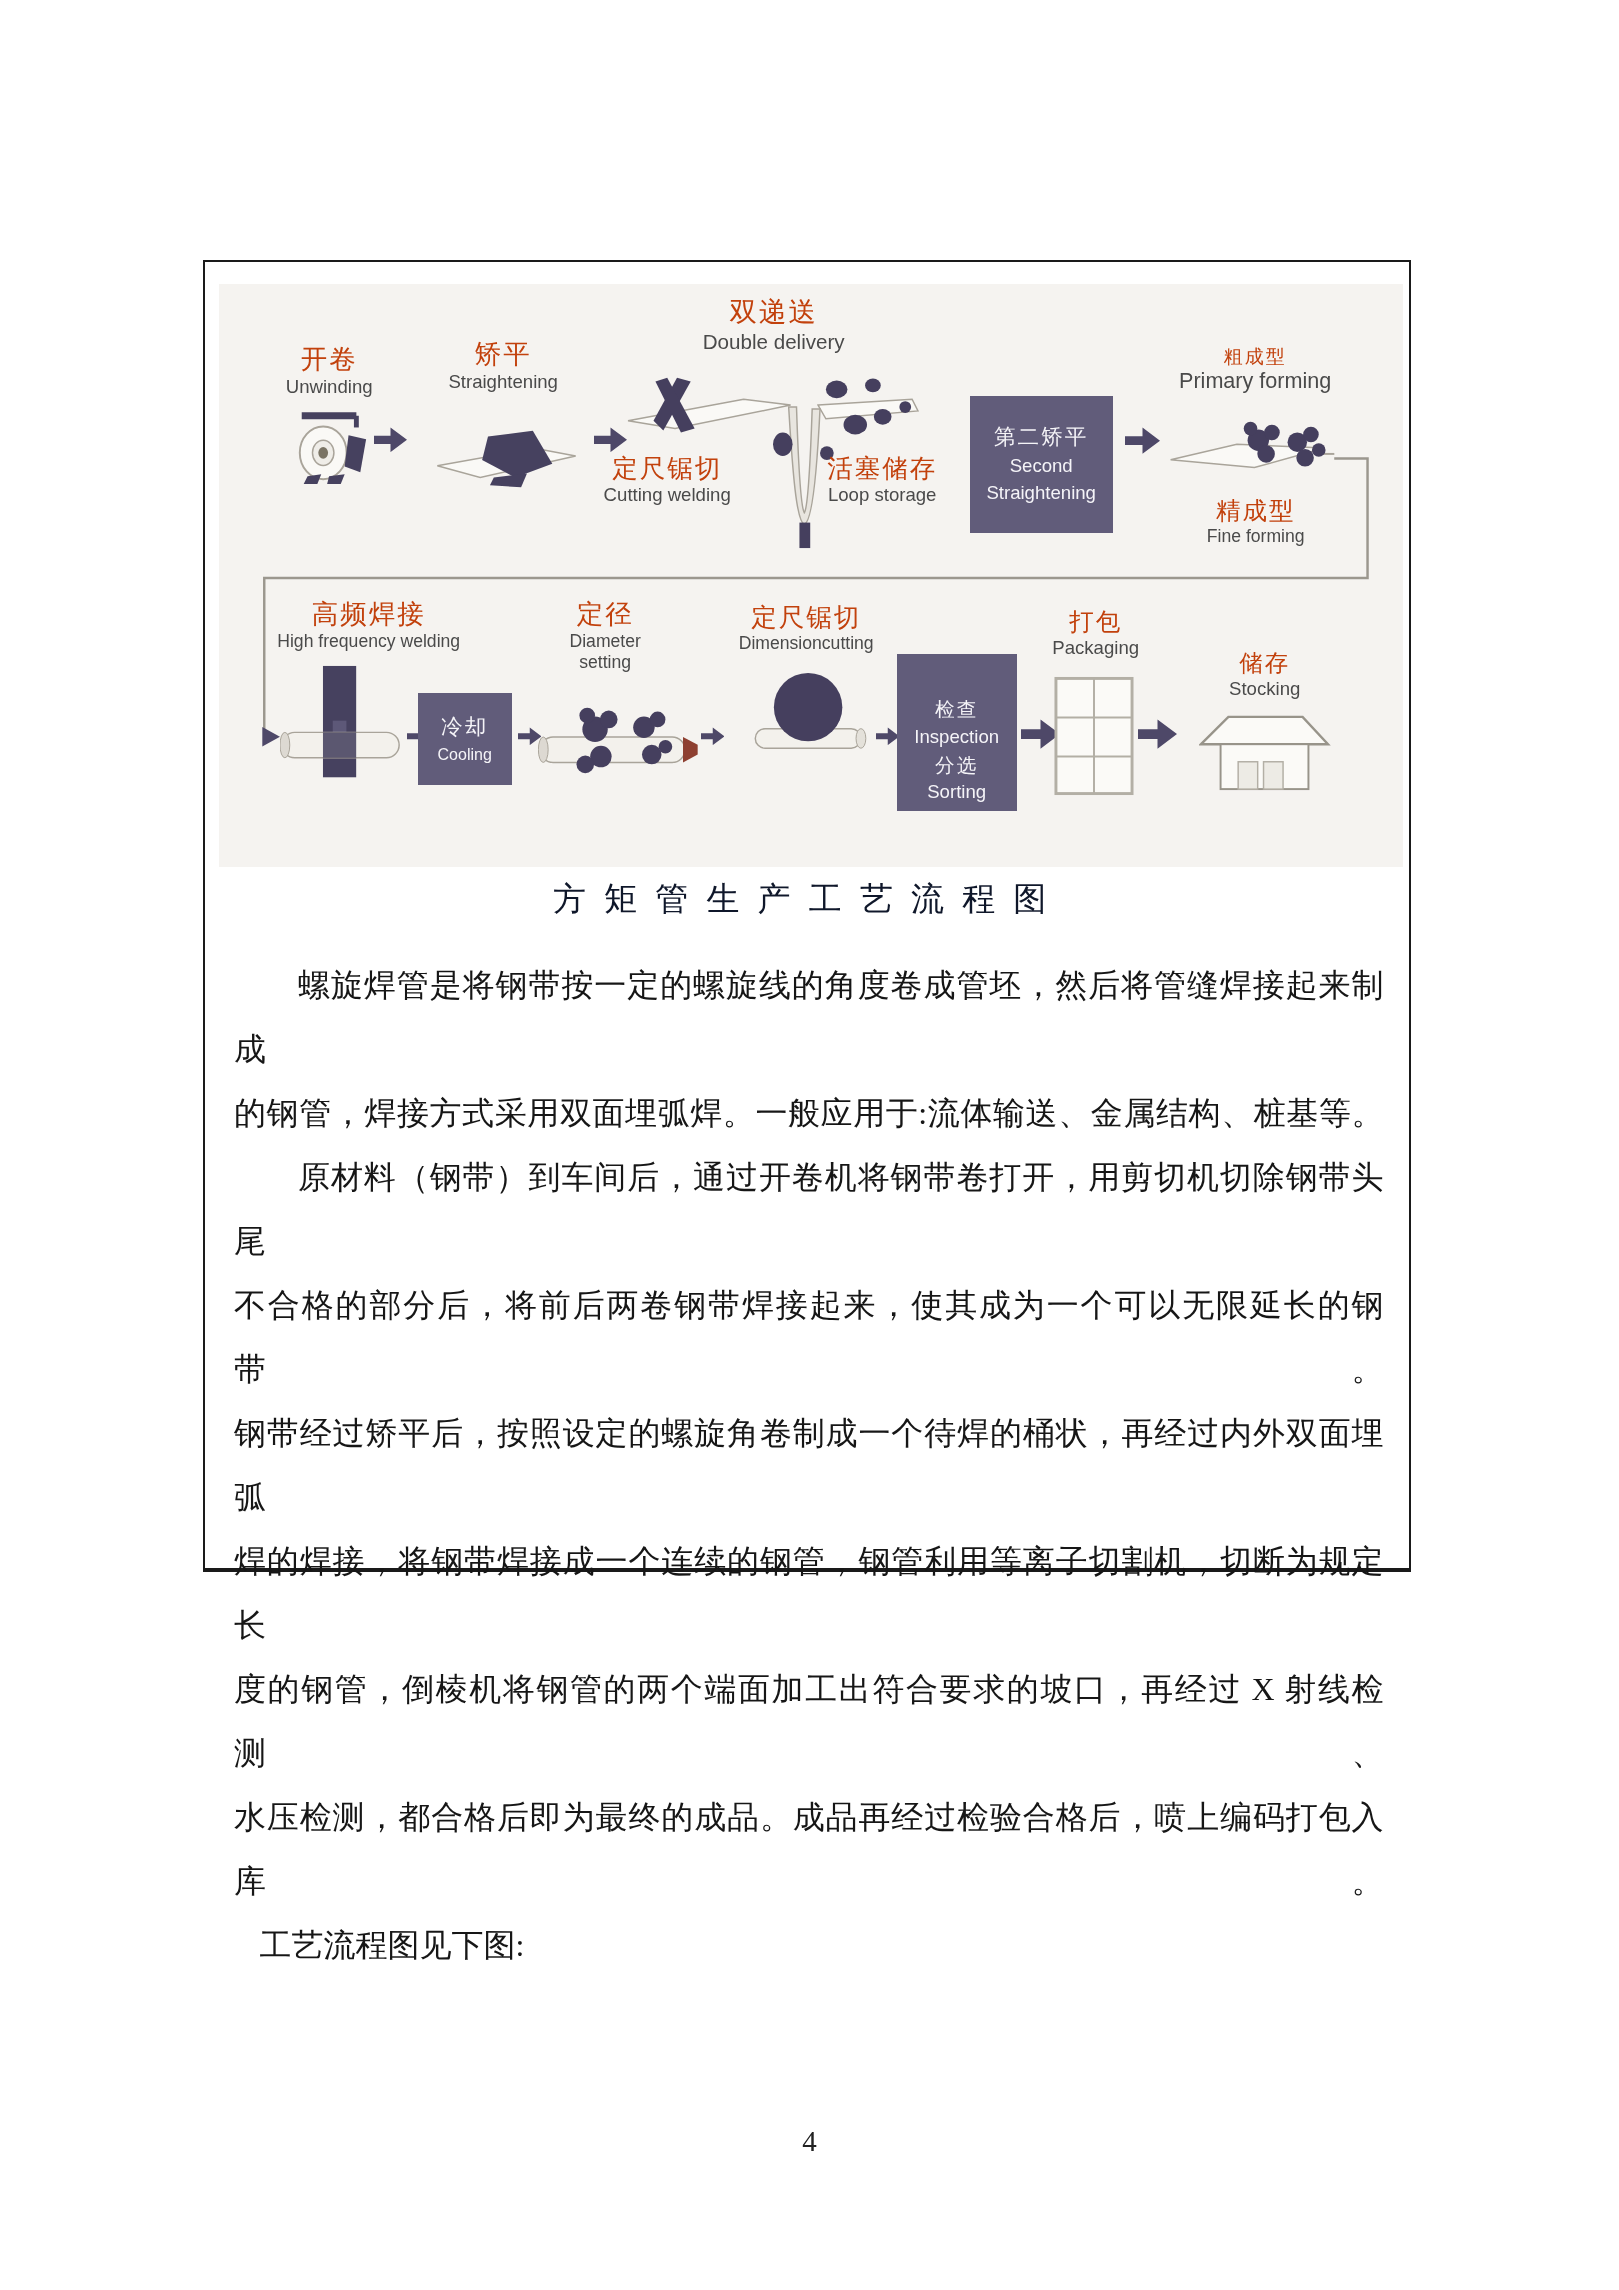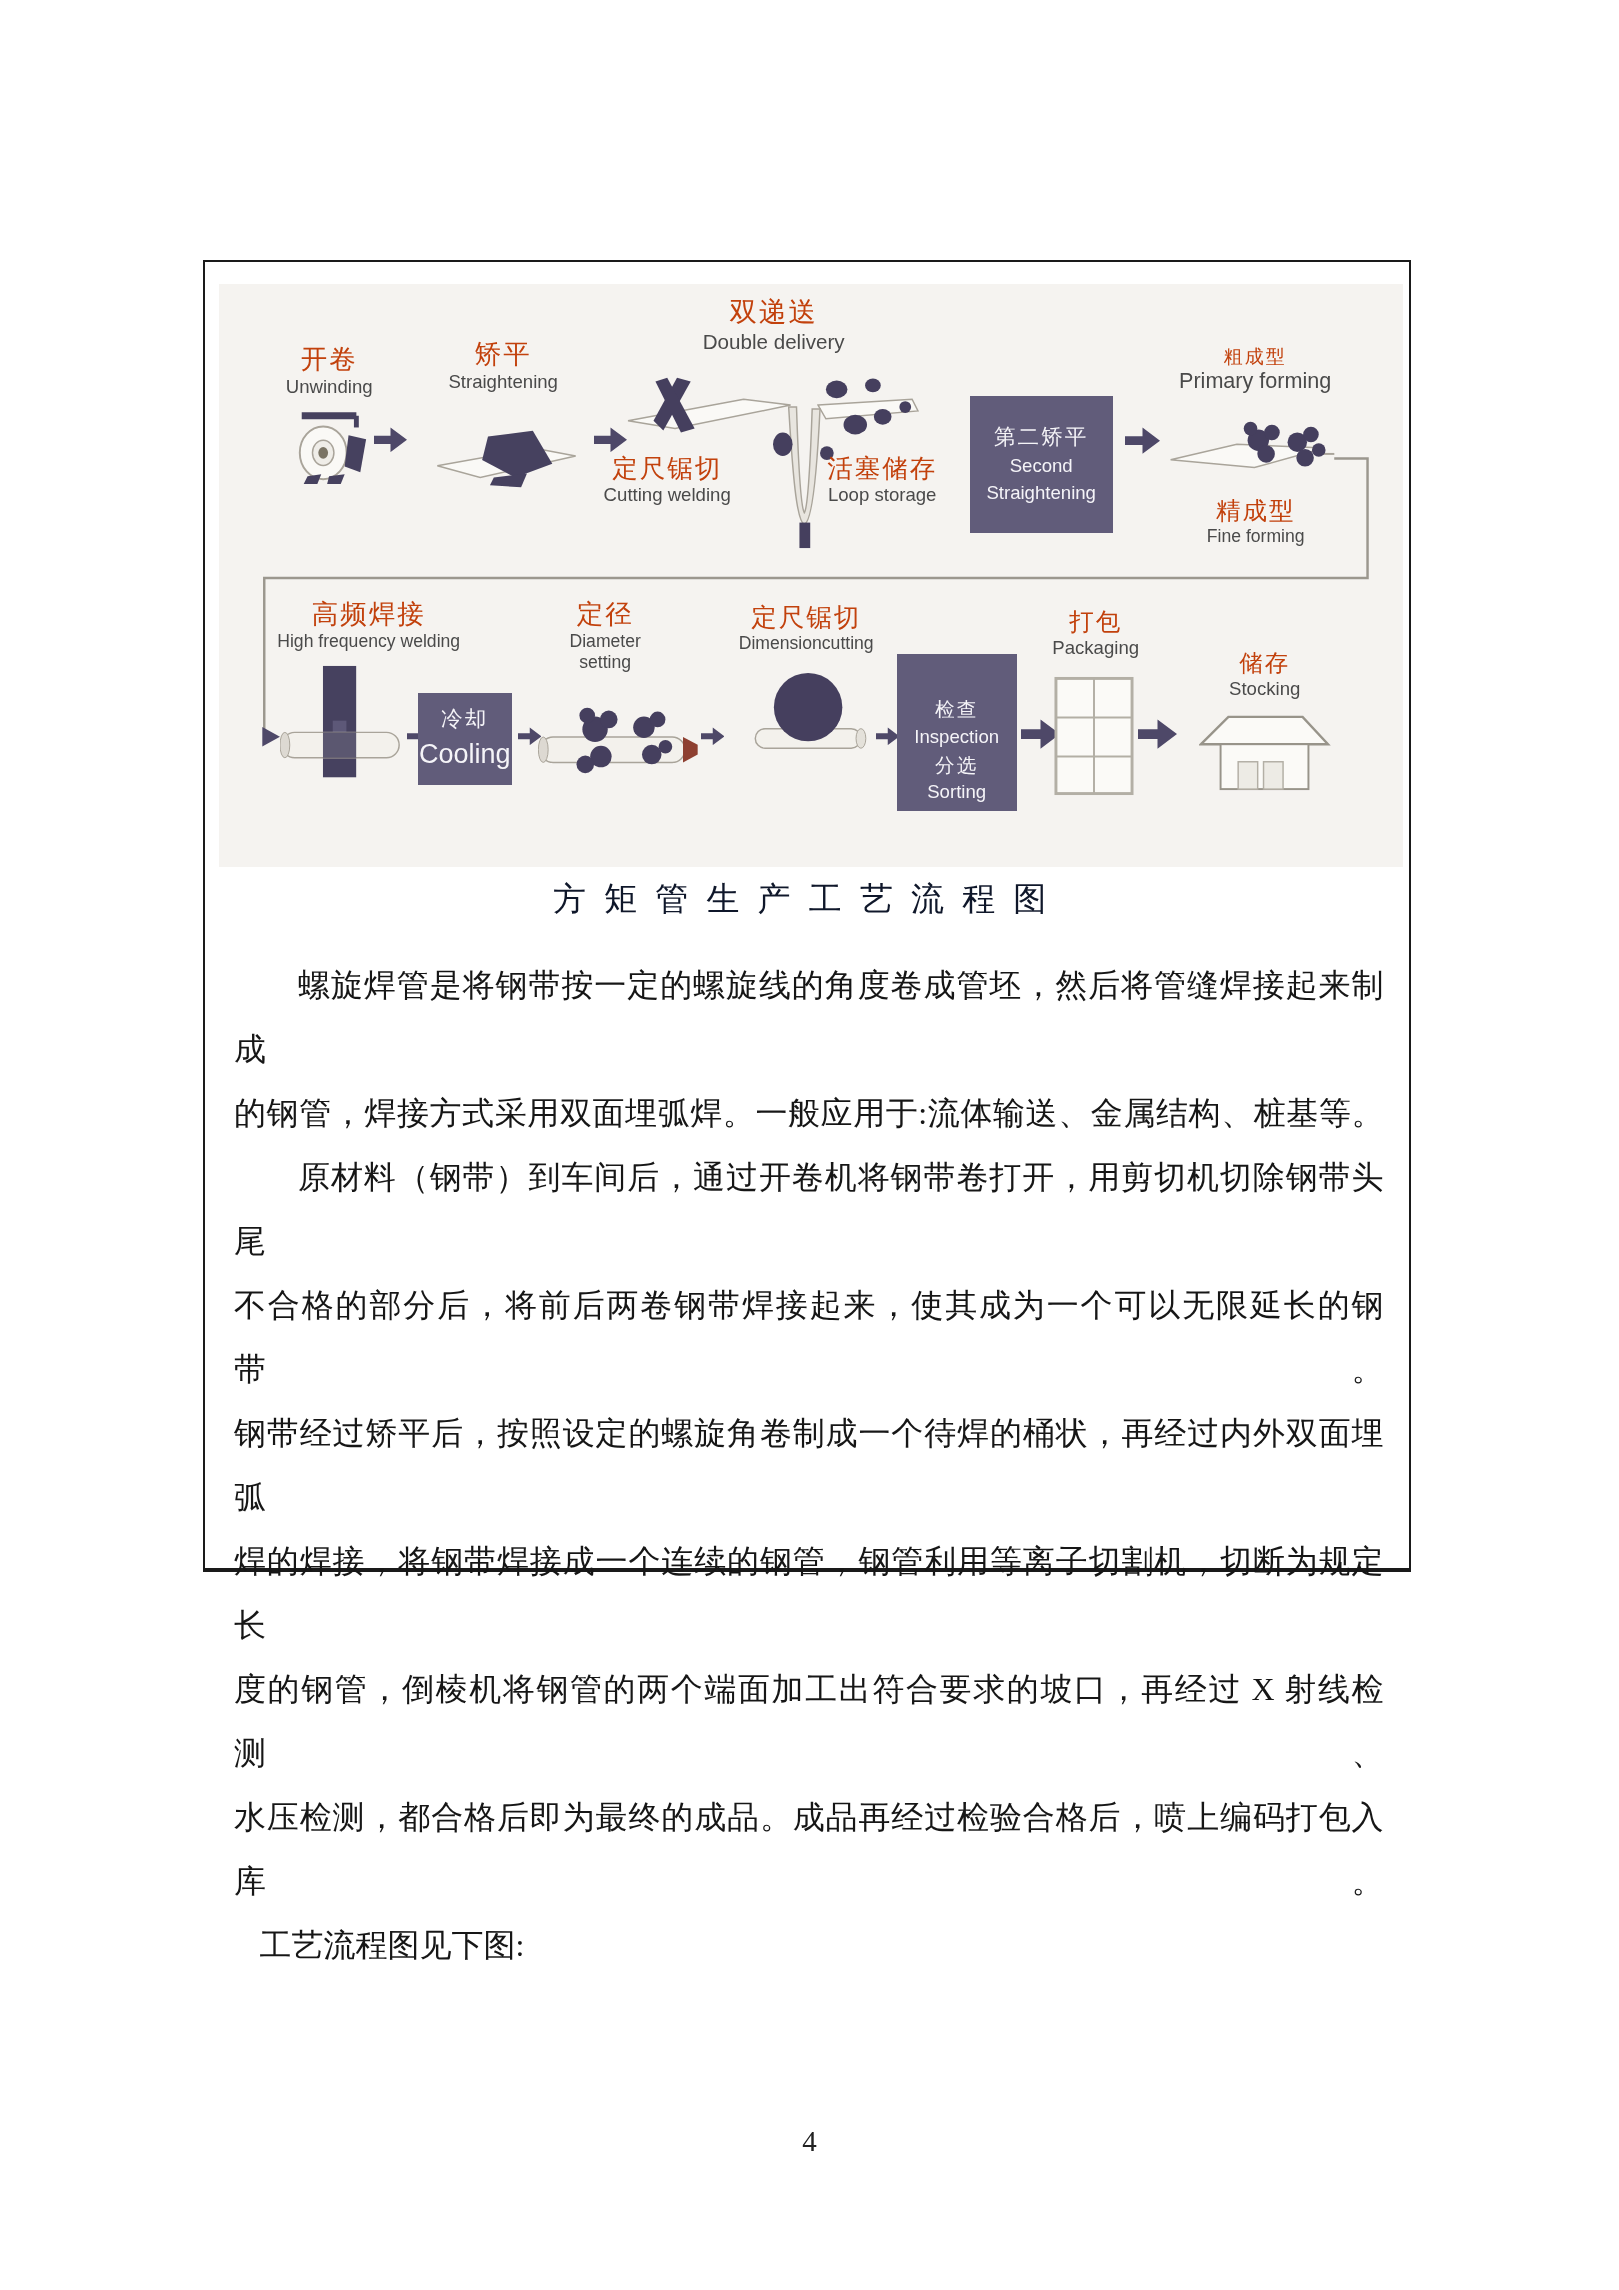--- a/index.html
+++ b/index.html
@@ -164,21 +164,21 @@
           <ellipse cx="5" cy="83" rx="5" ry="13" fill="#ddd9d2" stroke="#a9a49a" stroke-width="1"></ellipse>
           <rect x="44" y="70" width="34" height="26" fill="#46415f" opacity="0.88"></rect>
         </svg>
       </div>
       <svg class="arrow" style="left:188px;top:443px;" width="23.5" height="18.6" viewBox="0 0 28 21">
         <polygon points="0,7 14,7 14,0 28,10.5 14,21 14,14 0,14" fill="#4e4868"></polygon>
       </svg>
 
       <div class="purple-box" style="left:199px;top:409px;width:94px;height:92px;">
         <div class="pcn">冷却</div>
-        <div class="pen" style="font-size:27px;text-align:center;">Cooling</div>
+        <div class="pen" style="font-size:16px;text-align:center;">Cooling</div>
       </div>
       <svg class="arrow" style="left:299px;top:443px;" width="23.5" height="18.6" viewBox="0 0 28 21">
         <polygon points="0,7 14,7 14,0 28,10.5 14,21 14,14 0,14" fill="#4e4868"></polygon>
       </svg>
 
       <div class="stage" style="left:323px;top:314px;width:127px;">
         <div class="cn">定径</div>
         <div class="en" style="font-size:17.6px;">Diameter setting</div>
       </div>
       <div class="icon-wrap" style="left:319px;top:410px;">

